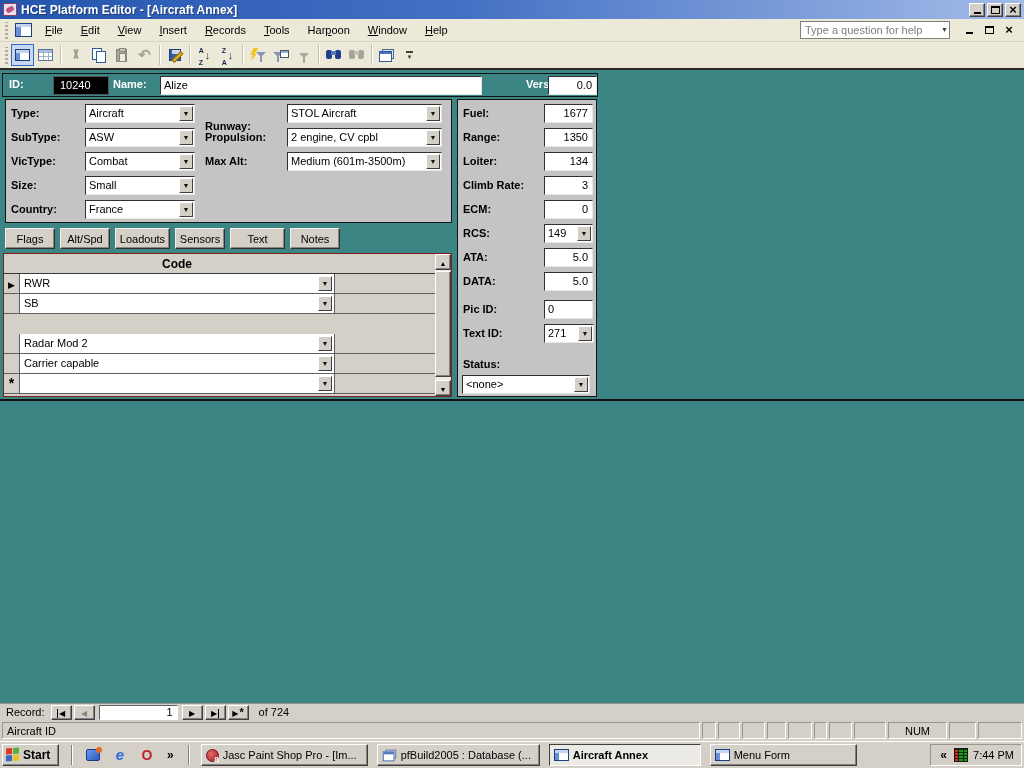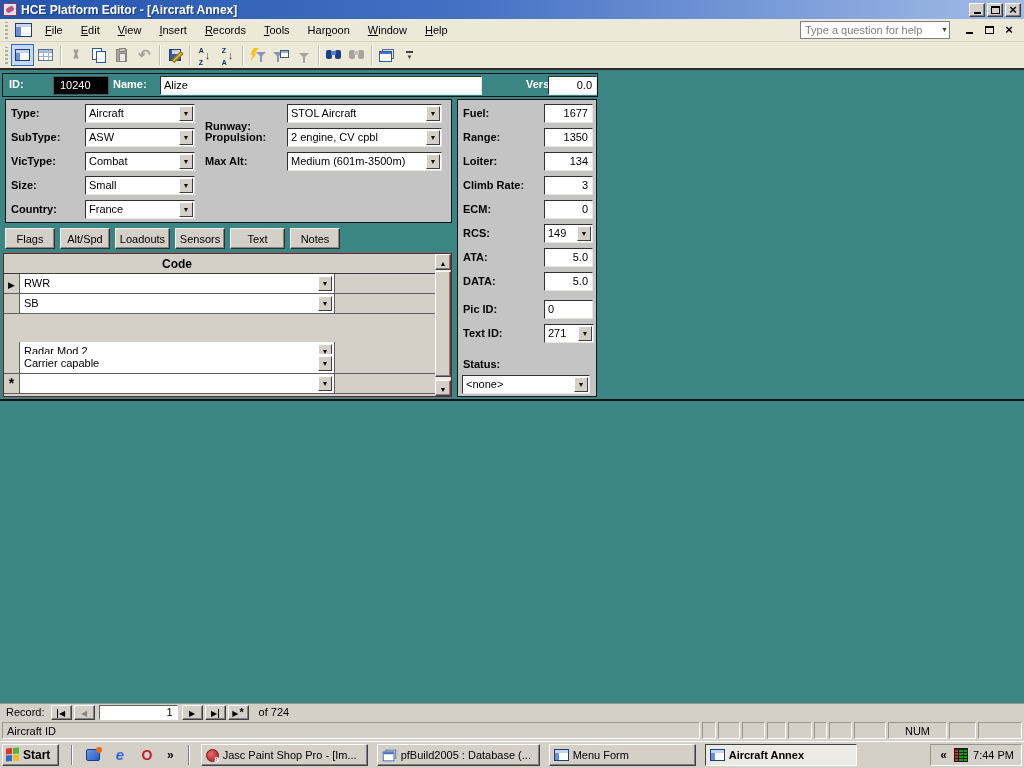--- a/index.html
+++ b/index.html
@@ -390,21 +390,21 @@
             <span class="sel-arrow"></span>
           </span>
         <div class="sf-combo"><span>RWR</span><span class="arrow-btn"></span></div>
         <span class="sf-extra"></span>
       </div>
       <div class="sf-row" style="top:40px;">
         <span class="sf-sel"></span>
         <div class="sf-combo"><span>SB</span><span class="arrow-btn"></span></div>
         <span class="sf-extra"></span>
       </div>
-      <div class="sf-row" style="top:88px;padding-left:23px;">
+      <div class="sf-row" style="top:80px;padding-left:23px;">
         <span class="sf-sel"></span>
         <div class="sf-combo"><span>Radar Mod 2</span><span class="arrow-btn"></span></div>
         <span class="sf-extra"></span>
       </div>
       <div class="sf-row" style="top:100px;">
         <span class="sf-sel"></span>
         <div class="sf-combo"><span>Carrier capable</span><span class="arrow-btn"></span></div>
         <span class="sf-extra"></span>
       </div>
       <div class="sf-row" style="top:120px;">
@@ -487,28 +487,28 @@
     <span class="chev">»</span>
     <span class="tb2-sep"></span>
     <span class="raised task-btn" style="width:167px;">
       <span class="ti-psp"></span>
       <span>Jasc Paint Shop Pro - [Im...</span>
     </span>
     <span class="raised task-btn" style="width:163px;">
       <span class="i-dbwin ti-db"></span>
       <span>pfBuild2005 : Database (...</span>
     </span>
+    <span class="raised task-btn active" style="width:152px;">
+      <span class="ti-form"></span>
+      <span>Aircraft Annex</span>
+    </span>
     <span class="raised task-btn" style="width:147px;">
       <span class="ti-form"></span>
       <span>Menu Form</span>
     </span>
-    <span class="raised task-btn active" style="width:152px;">
-      <span class="ti-form"></span>
-      <span>Aircraft Annex</span>
-    </span>
     <span class="tray">
       <span class="chev">«</span>
       <span class="led">
           <span></span>
           <span></span>
           <span></span>
         </span>
       <span>7:44 PM</span>
     </span>
   </div>

